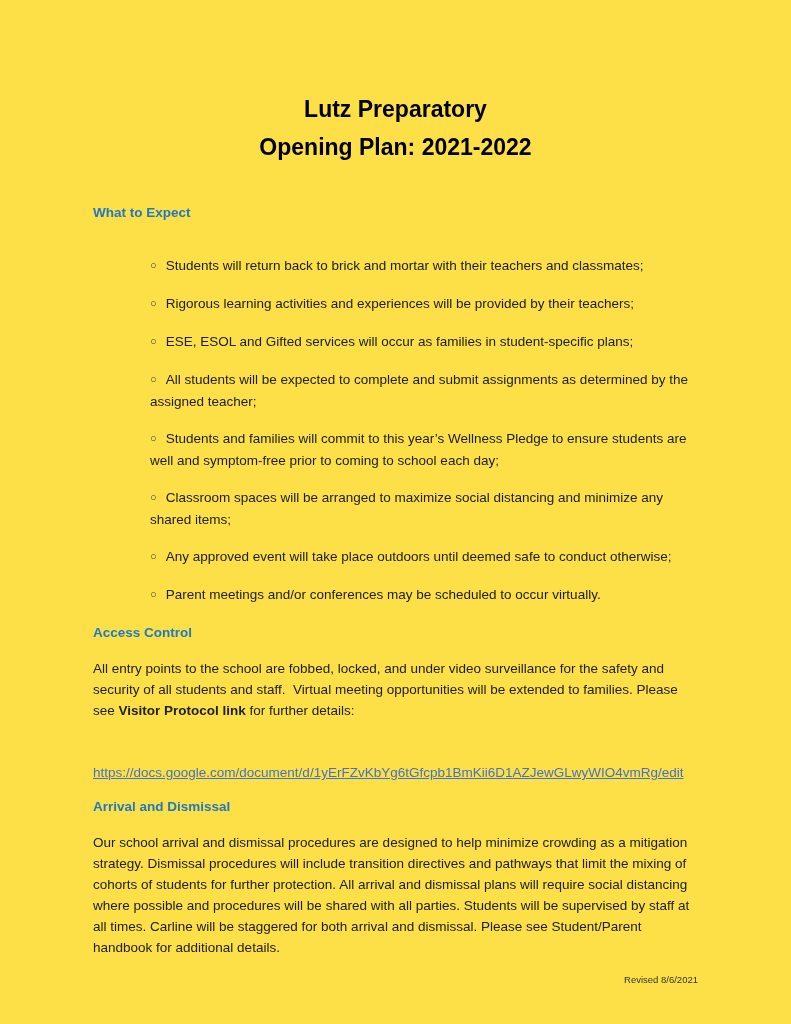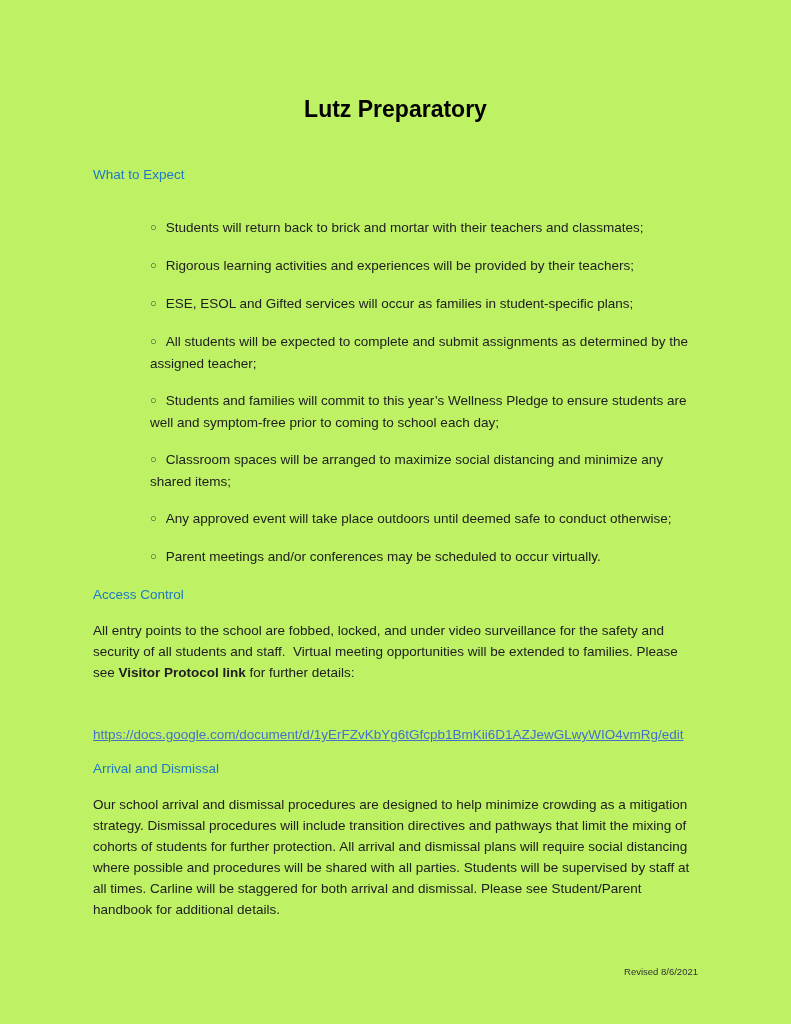--- a/index.html
+++ b/index.html
@@ -1,40 +1,40 @@
 <!DOCTYPE html>
 <html><head>
 <meta charset="utf-8">
 <style>
   html, body { margin: 0; padding: 0; background: #ffffff; }
   .page {
     position: relative;
     width: 791px;
     height: 1024px;
-    background: #bef264;
+    background: #fde047;
     box-sizing: border-box;
     padding: 90px 93px 0 93px;
     font-family: "Liberation Sans", "DejaVu Sans", sans-serif;
     color: #202020;
     font-size: 13.5px;
     line-height: 21px;
     overflow: hidden;
   }
   .title-block {
     text-align: center;
     font-size: 23px;
     font-weight: bold;
     line-height: 38px;
     color: #000000;
     margin-bottom: 36px;
   }
   h2.sec-heading {
     font-size: 13.5px;
     line-height: 21px;
-    font-weight: normal;
+    font-weight: bold;
     color: #2079c2;
     margin: 12px 0 0 0;
   }
   .sec-gap-top { margin-top: 13px; }
   .bullets { margin-top: 32px; }
   .bullet {
     padding-left: 57px;
     margin-bottom: 16px;
   }
   .bullet .marker {
@@ -52,34 +52,35 @@
     display: block;
     color: #4372c8;
     text-decoration: underline;
     word-break: break-all;
     cursor: pointer;
     margin-top: 41px;
   }
   .footer-note {
     position: absolute;
     right: 93px;
-    bottom: 46px;
+    bottom: 38px;
     font-size: 9.5px;
     line-height: 12px;
     color: #333333;
   }
   strong { font-weight: bold; }
 </style>
 </head>
 <body>
 
 <div class="page">
 
   <header class="title-block">
     <div>Lutz Preparatory</div>
+    <div>Opening Plan: 2021-2022</div>
   </header>
 
   <section>
     <h2 class="sec-heading">What to Expect</h2>
     <div class="bullets">
       <div class="bullet"><span class="marker">○</span><span class="bullet-text">Students will return back to brick and mortar with their teachers and classmates;</span></div>
       <div class="bullet"><span class="marker">○</span><span class="bullet-text">Rigorous learning activities and experiences will be provided by their teachers;</span></div>
       <div class="bullet"><span class="marker">○</span><span class="bullet-text">ESE, ESOL and Gifted services will occur as families in student-specific plans;</span></div>
       <div class="bullet"><span class="marker">○</span><span class="bullet-text">All students will be expected to complete and submit assignments as determined by the assigned teacher;</span></div>
       <div class="bullet"><span class="marker">○</span><span class="bullet-text">Students and families will commit to this year’s Wellness Pledge to ensure students are well and symptom-free prior to coming to school each day;</span></div>

